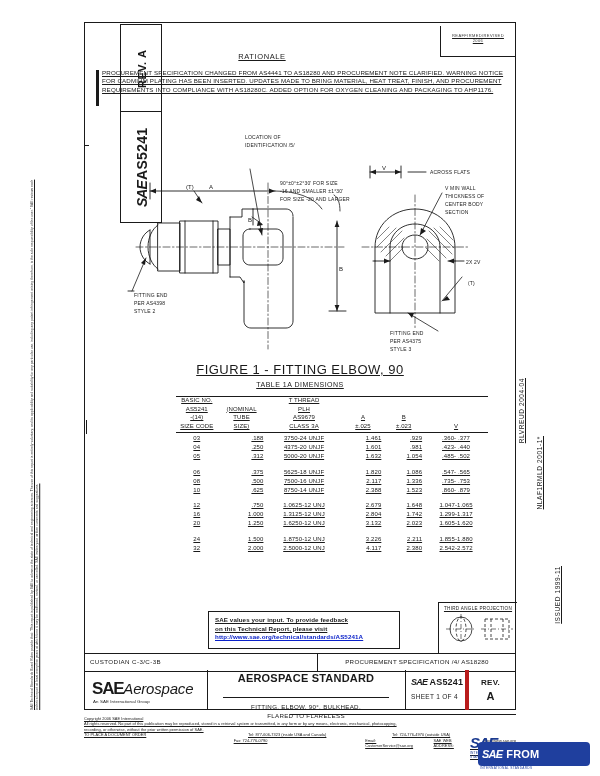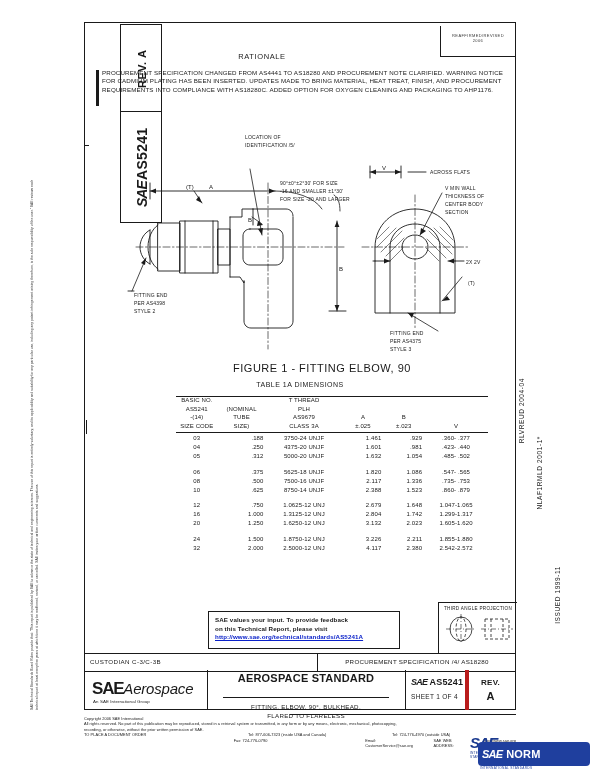--- a/index.html
+++ b/index.html
@@ -1,20 +1,20 @@
 <!DOCTYPE html>
 <html><head>
 <meta charset="utf-8">
 <style>
   html,body{margin:0;padding:0;background:#ffffff;}
   body{width:600px;height:776px;position:relative;font-family:"Liberation Sans",sans-serif;color:#1a1a1a;overflow:hidden;}
   .page{position:absolute;left:0;top:0;width:600px;height:776px;background:#fff;}
 
   
-  .abs{position:absolute;}
+  .abs{position:absolute;text-decoration:underline;}
   .bx{position:absolute;border:1px solid #1a1a1a;box-sizing:border-box;}
 
   
   #doc-frame{left:84px;top:22px;width:432px;height:688px;border:1px solid #1a1a1a;}
 
   
   #left-legal{left:30px;top:170px;width:44px;height:540px;}
   #left-legal .t{
     writing-mode:vertical-rl;transform:rotate(180deg);
     font-size:3.3px;line-height:5.2px;color:#2a2a2a;
@@ -56,21 +56,21 @@
   
   #rationale-title{left:84px;top:52px;width:356px;text-align:center;font-size:7.5px;letter-spacing:.6px;font-weight:normal;}
   #rationale-bar{left:96px;top:70px;width:2.5px;height:36px;background:#1a1a1a;}
   #rationale-body{left:102px;top:69px;width:406px;font-size:6.2px;line-height:8.4px;letter-spacing:.15px;}
 
   
   #drawing{left:90px;top:125px;width:424px;height:245px;}
   #drawing svg{display:block;}
 
   
-  #fig-cap{left:84px;top:362px;width:432px;text-align:center;font-size:11px;letter-spacing:.5px;padding-left:22px;}
+  #fig-cap{left:84px;top:362px;width:432px;text-align:center;font-size:13px;letter-spacing:.5px;}
   #tbl-cap{left:84px;top:381px;width:432px;text-align:center;font-size:7px;letter-spacing:.5px;}
 
   
   #dim-table{left:176px;top:396px;width:312px;font-size:6px;}
   #dim-table table{border-collapse:collapse;width:100%;font-size:6px;letter-spacing:.1px;}
   #dim-table thead th{
     font-weight:normal;vertical-align:bottom;padding:0 2px 1px 2px;line-height:7.6px;
     text-align:center;
   }
   #dim-table thead tr.rule-top th{border-top:1px solid #1a1a1a;}
@@ -550,18 +550,18 @@
   </div>
 
   <div class="abs" id="sae-blue">
     <div class="mark">SAE</div>
     <div class="sub">INTERNATIONAL STANDARDS</div>
   </div>
 
   <div class="abs" id="watermark">
     <div id="wm-badge">
       <span class="g">SAE</span>
-      <span class="n">NORM</span>
+      <span class="n">FROM</span>
     </div>
     <div id="wm-sub">INTERNATIONAL STANDARDS</div>
   </div>
 
 </div>
 
 </body></html>

